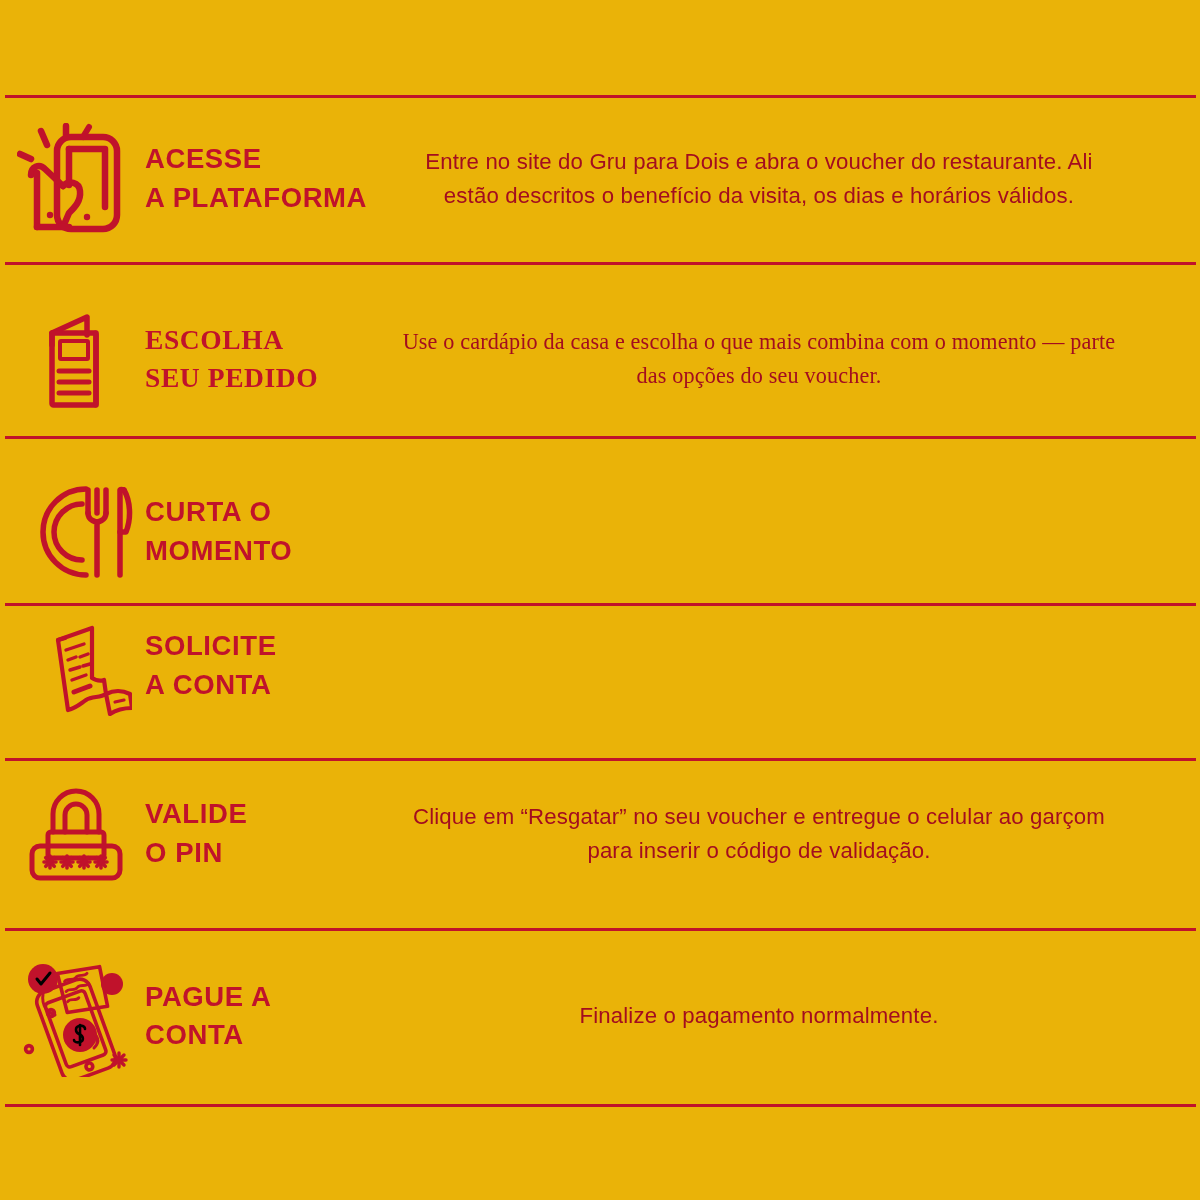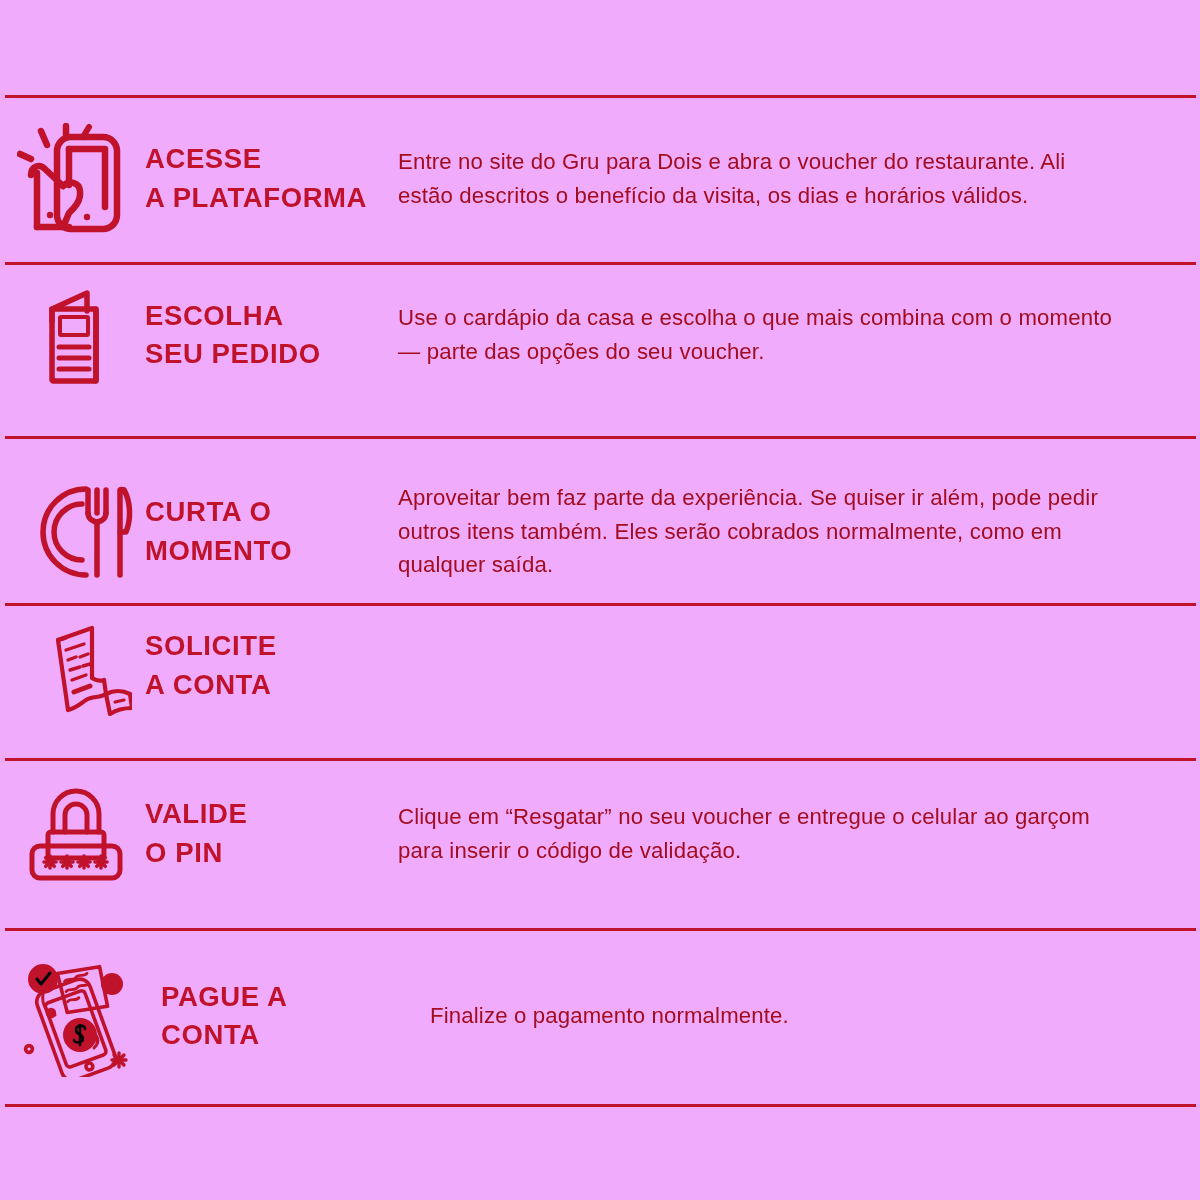--- a/index.html
+++ b/index.html
@@ -12,21 +12,21 @@
     height: 1200px;
     position: relative;
     overflow: hidden;
     font-family: "Liberation Sans", sans-serif;
     -webkit-font-smoothing: antialiased;
   }
 
   #board {
     position: absolute;
     inset: 0;
-    background: #f0abfc;
+    background: #eab308;
   }
 
   .divider {
     position: absolute;
     left: 5px;
     width: 1191px;
     height: 3px;
     background: #C0122B;
   }
 
@@ -65,38 +65,39 @@
     line-height: 1.39;
     letter-spacing: 0.6px;
     white-space: pre-line;
     text-transform: uppercase;
   }
 
   .body-cell {
     flex: 1 1 auto;
     padding-right: 80px;
     box-sizing: border-box;
+    text-align: center;
   }
 
   .step-body {
     color: #A30D1F;
     font-size: 22.2px;
     line-height: 1.52;
     letter-spacing: 0.15px;
     white-space: pre-line;
     font-weight: 400;
   }
 
   
   #row-0 { top: 95px;   height: 167px; }
-  #row-1 { top: 248px;  height: 174px; }
+  #row-1 { top: 272px;  height: 174px; font-family: Liberation Serif, serif; }
   #row-2 { top: 448px;  height: 167px; }
   #row-3 { top: 588px;  height: 155px; }
   #row-4 { top: 758px;  height: 151px; }
-  #row-5 { top: 928px;  height: 176px; gap: 16px; }
+  #row-5 { top: 928px;  height: 176px; }
 
   #row-1 .title-cell, #row-2 .title-cell { padding-left: 0; }
 
   #div-0 { top: 95px; }
   #div-1 { top: 262px; }
   #div-2 { top: 436px; }
   #div-3 { top: 603px; }
   #div-4 { top: 758px; }
   #div-5 { top: 928px; }
   #div-6 { top: 1104px; }
@@ -192,23 +193,20 @@
           <path d="M96 33 C96 41 87 42 87 42"></path>
 
           <path d="M114 10 C121 22 121 40 116 52 L110 52 L110 95"></path>
           <path d="M110 52 L110 10 C110 10 111 9 114 10"></path>
         </svg>
       </span>
     </div>
     <div class="title-cell">
       <div class="step-title">CURTA O
 MOMENTO</div>
-    </div>
-    <div class="body-cell">
-      <div class="step-body">Aproveitar bem faz parte da experiência. Se quiser ir além, pode pedir outros itens também. Eles serão cobrados normalmente, como em qualquer saída.</div>
     </div>
   </div>
 
   <div class="step-row" id="row-3">
     <div class="icon-cell">
       <span>
         <svg width="112" height="100" viewBox="0 0 112 100" fill="none" stroke="#C0122B" stroke-width="4.2" stroke-linecap="round" stroke-linejoin="round">
 
           <path d="M38 24 L72 12 L72 62 C72 62 78 66 84 64 L86 78 C80 82 72 80 66 84
                    C60 88 56 92 48 94 L38 24 Z"></path>

